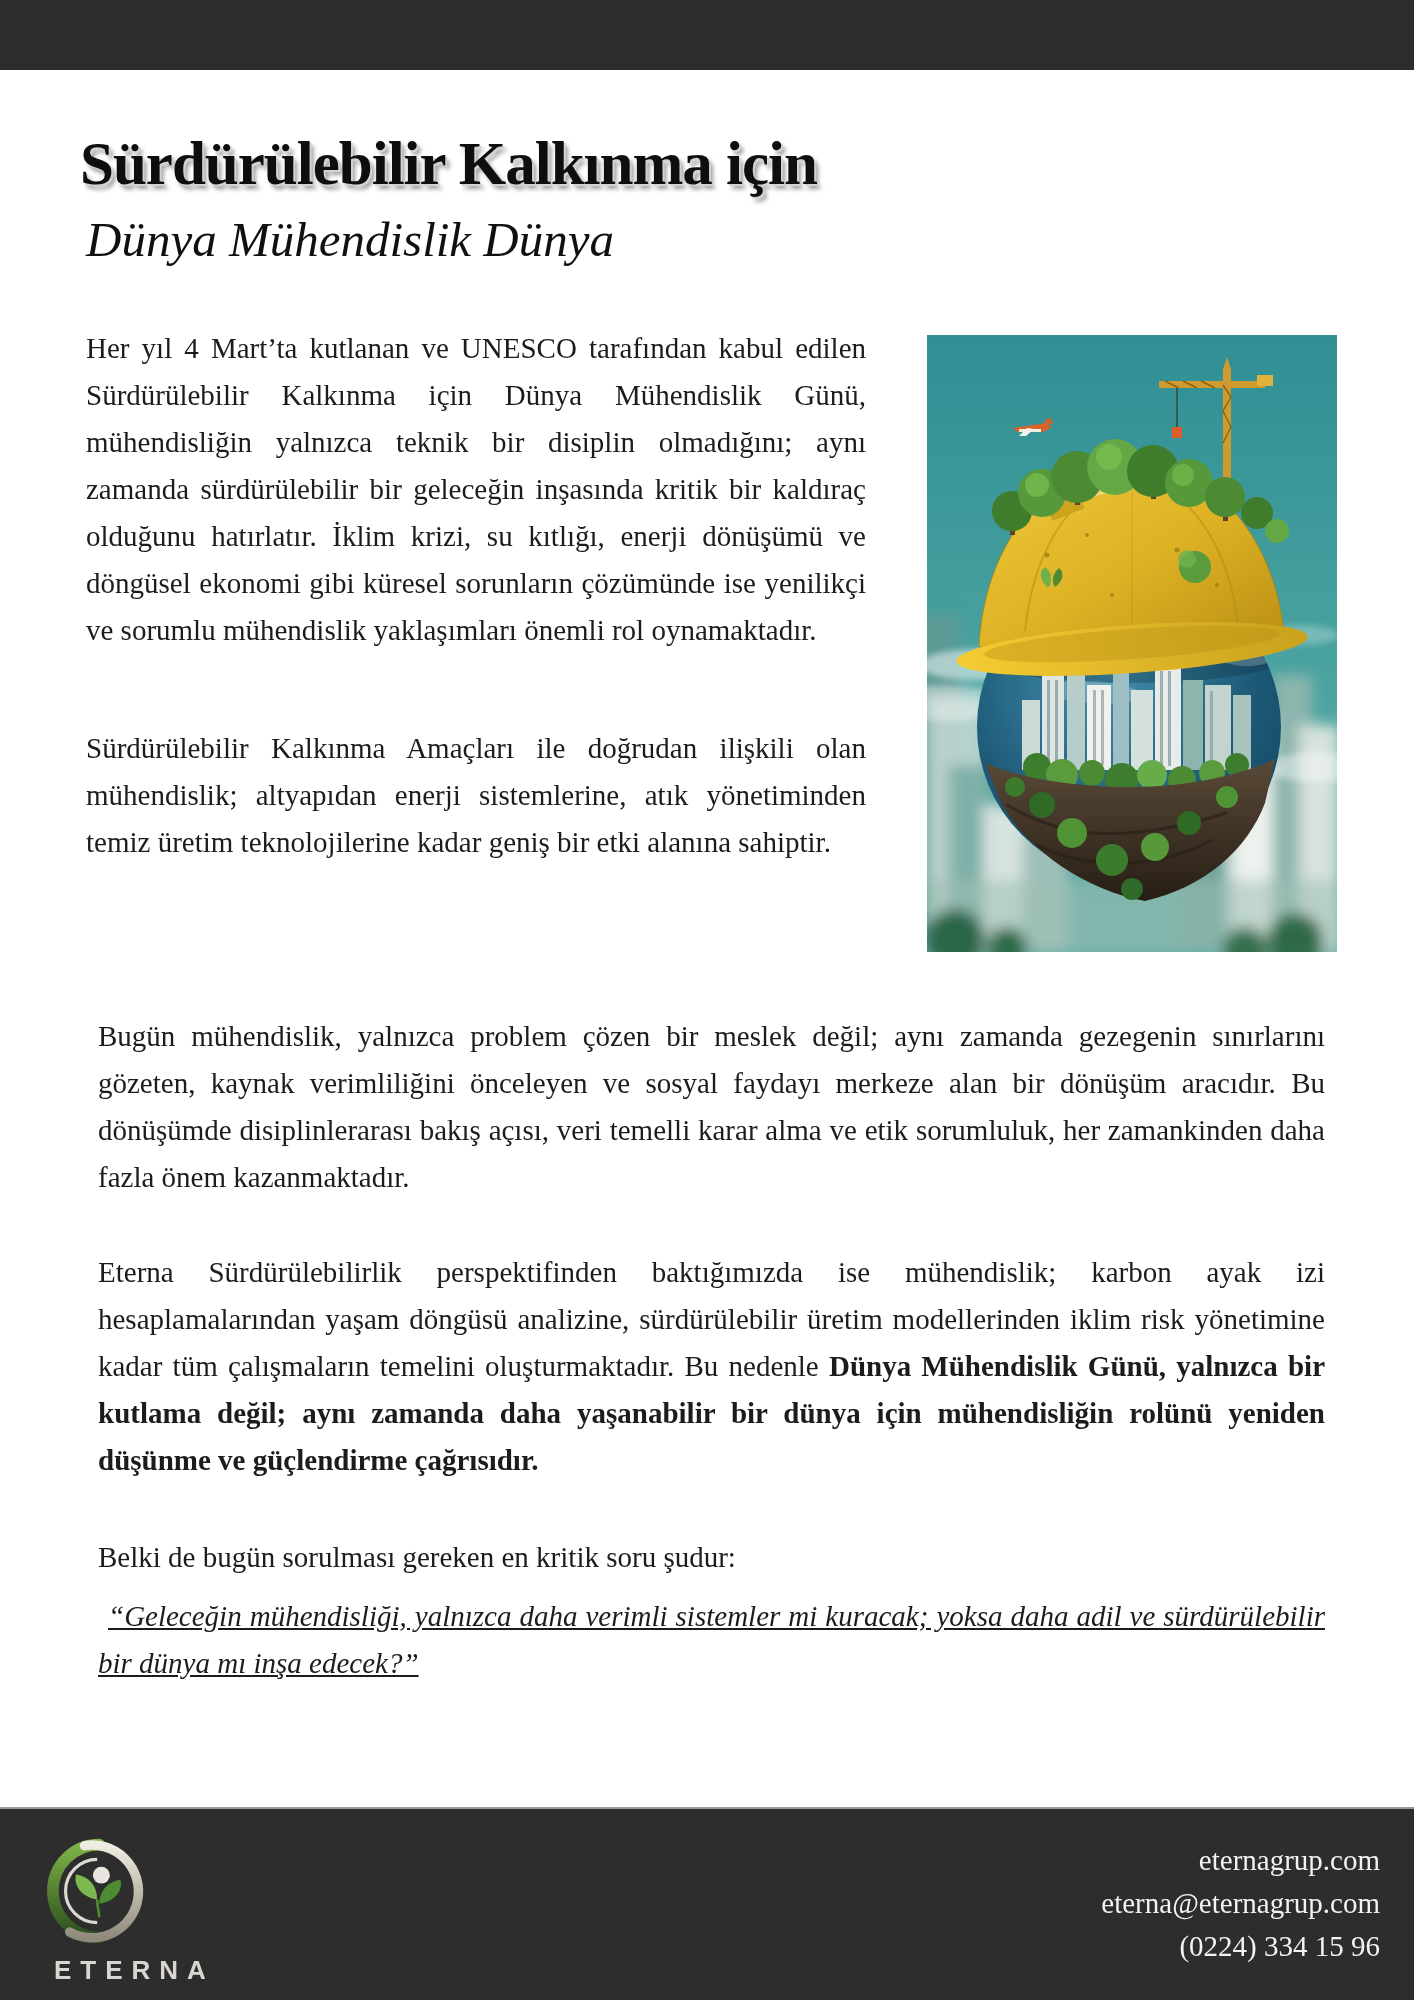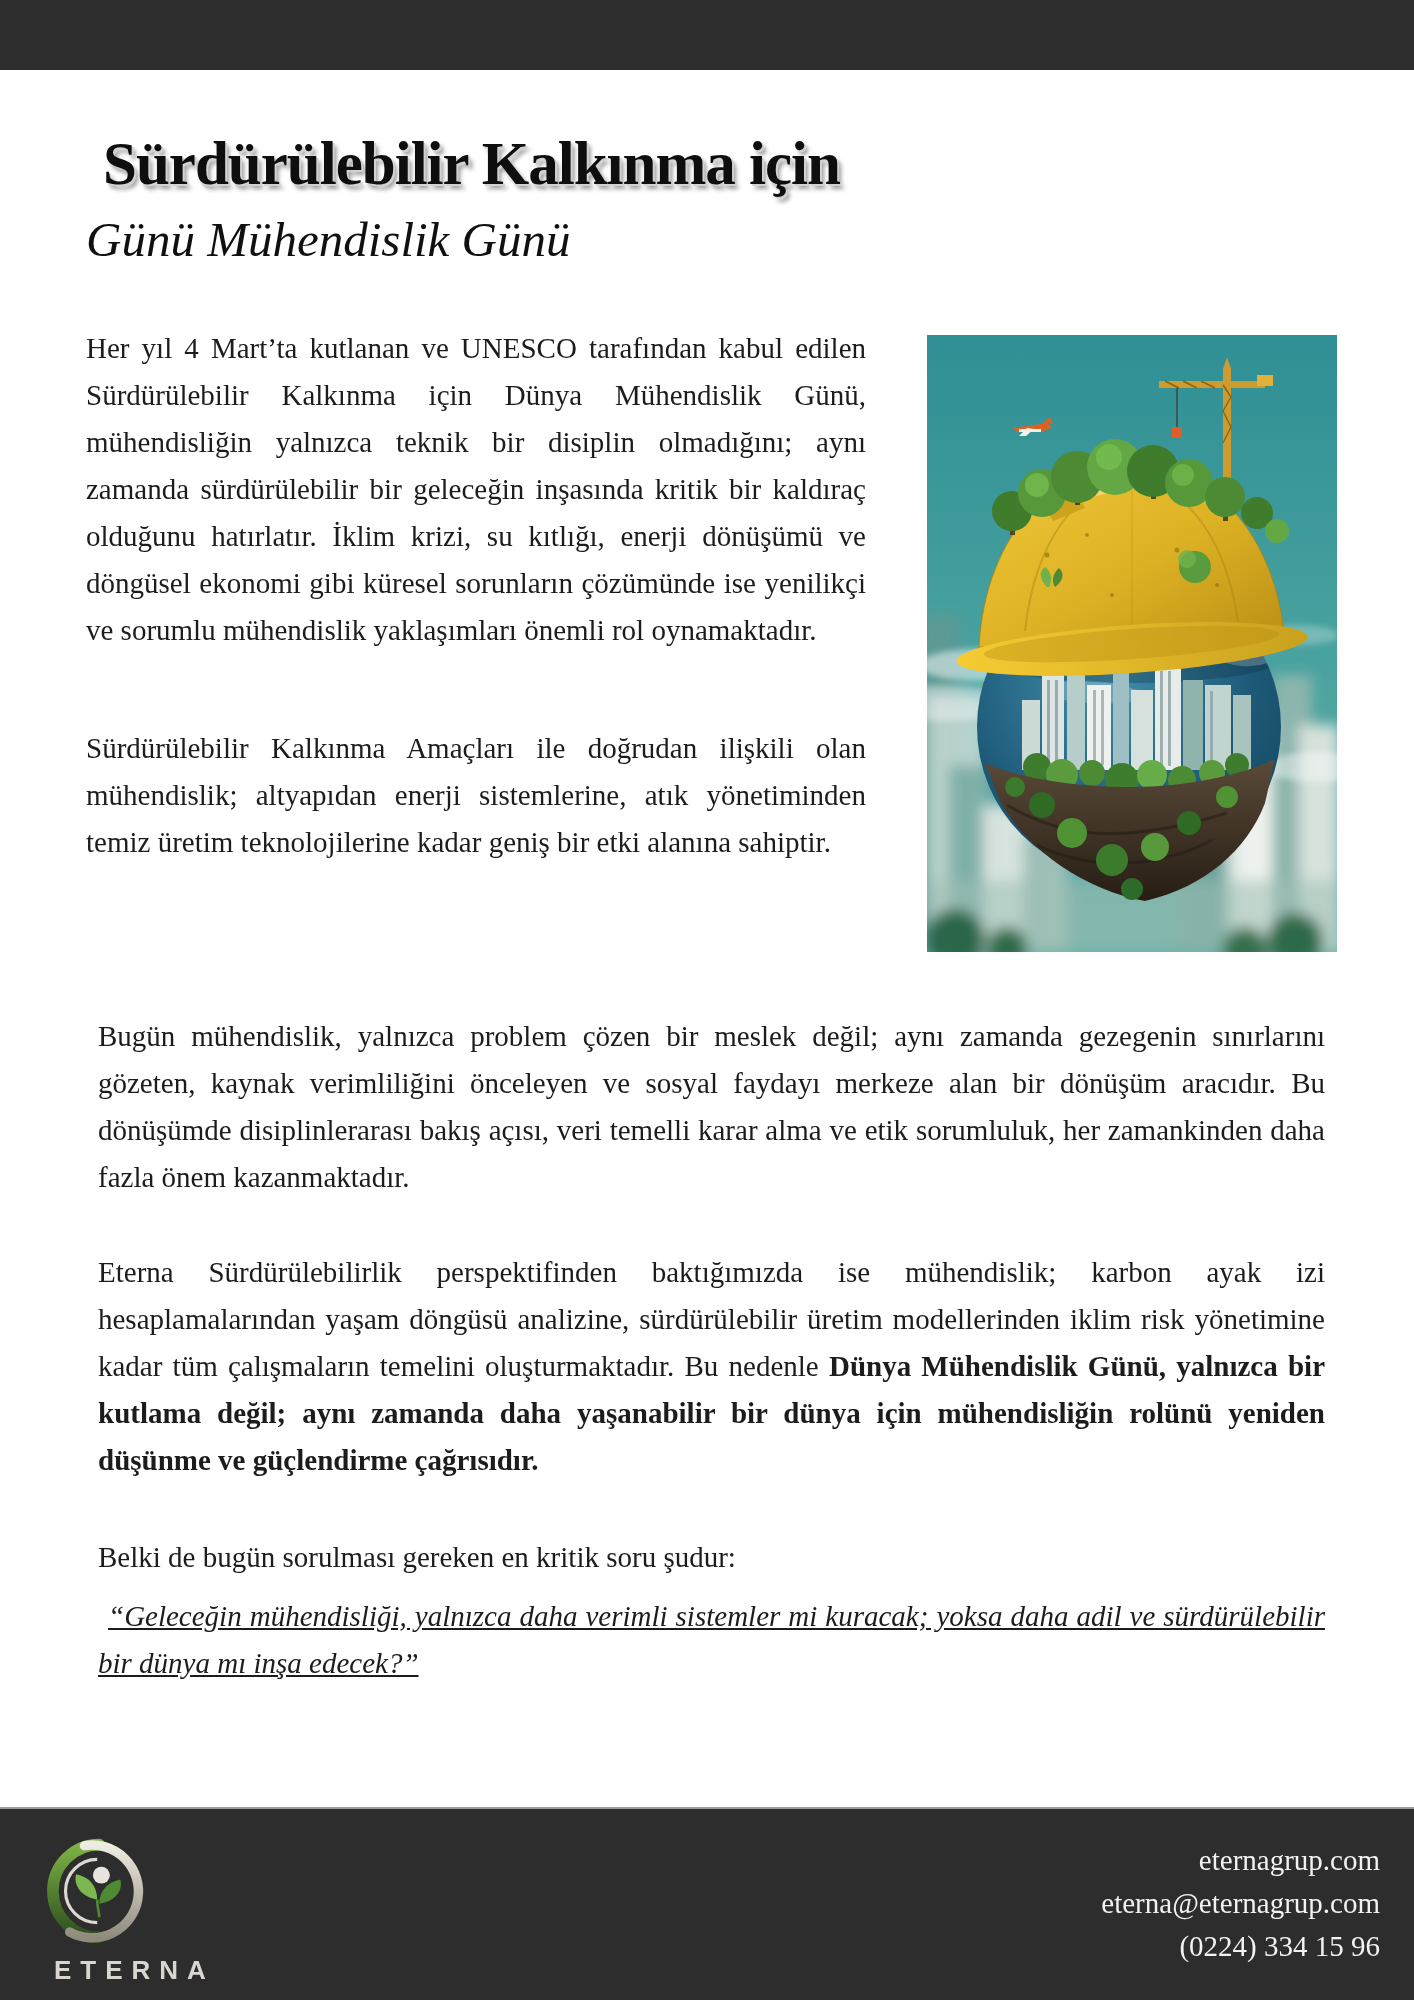--- a/index.html
+++ b/index.html
@@ -4,21 +4,21 @@
 <style>
   html,body{margin:0;padding:0;}
   body{
     width:1414px;height:2000px;position:relative;background:#ffffff;
     font-family:"Liberation Serif", serif;color:#1c1c1c;overflow:hidden;
   }
   .topbar{
     position:absolute;left:0;top:0;width:1414px;height:70px;background:#2d2d2d;
   }
   .title{
-    position:absolute;left:103px;top:88px;width:1000px;
+    position:absolute;left:80px;top:88px;width:1000px;
     font-family:"Liberation Serif", serif;font-weight:bold;font-size:61px;line-height:1.15;
     letter-spacing:-1px;color:#0e0e0e;
     text-shadow:2px 2px 0 #d2d2d2, 4px 5px 4px #9e9e9e;
   }
   .subtitle{
     position:absolute;left:86px;top:168px;width:1000px;
     font-style:italic;font-weight:normal;font-size:49px;line-height:1.25;color:#101010;
   }
   .intro-text{
     position:absolute;left:86px;top:325px;width:780px;
@@ -54,21 +54,21 @@
     font-size:29px;line-height:43px;color:#f2f2f2;
   }
   .contact div{white-space:nowrap;}
 </style>
 </head>
 <body>
 
 <div class="topbar"></div>
 
 <h1 class="title">Sürdürülebilir Kalkınma için</h1>
-<h2 class="subtitle">Günü Mühendislik Günü</h2>
+<h2 class="subtitle">Dünya Mühendislik Dünya</h2>
 
 <div class="intro-text">
   <p>Her yıl 4 Mart’ta kutlanan ve UNESCO tarafından kabul edilen Sürdürülebilir Kalkınma için Dünya Mühendislik Günü, mühendisliğin yalnızca teknik bir disiplin olmadığını; aynı zamanda sürdürülebilir bir geleceğin inşasında kritik bir kaldıraç olduğunu hatırlatır. İklim krizi, su kıtlığı, enerji dönüşümü ve döngüsel ekonomi gibi küresel sorunların çözümünde ise yenilikçi ve sorumlu mühendislik yaklaşımları önemli rol oynamaktadır.</p>
   <p>Sürdürülebilir Kalkınma Amaçları ile doğrudan ilişkili olan mühendislik; altyapıdan enerji sistemlerine, atık yönetiminden temiz üretim teknolojilerine kadar geniş bir etki alanına sahiptir.</p>
 </div>
 
 <div class="hero">
   <svg width="410" height="617" viewBox="0 0 410 617" xmlns="http://www.w3.org/2000/svg">
     <defs>
       <linearGradient id="skyGrad" x1="0" y1="0" x2="0" y2="1">

